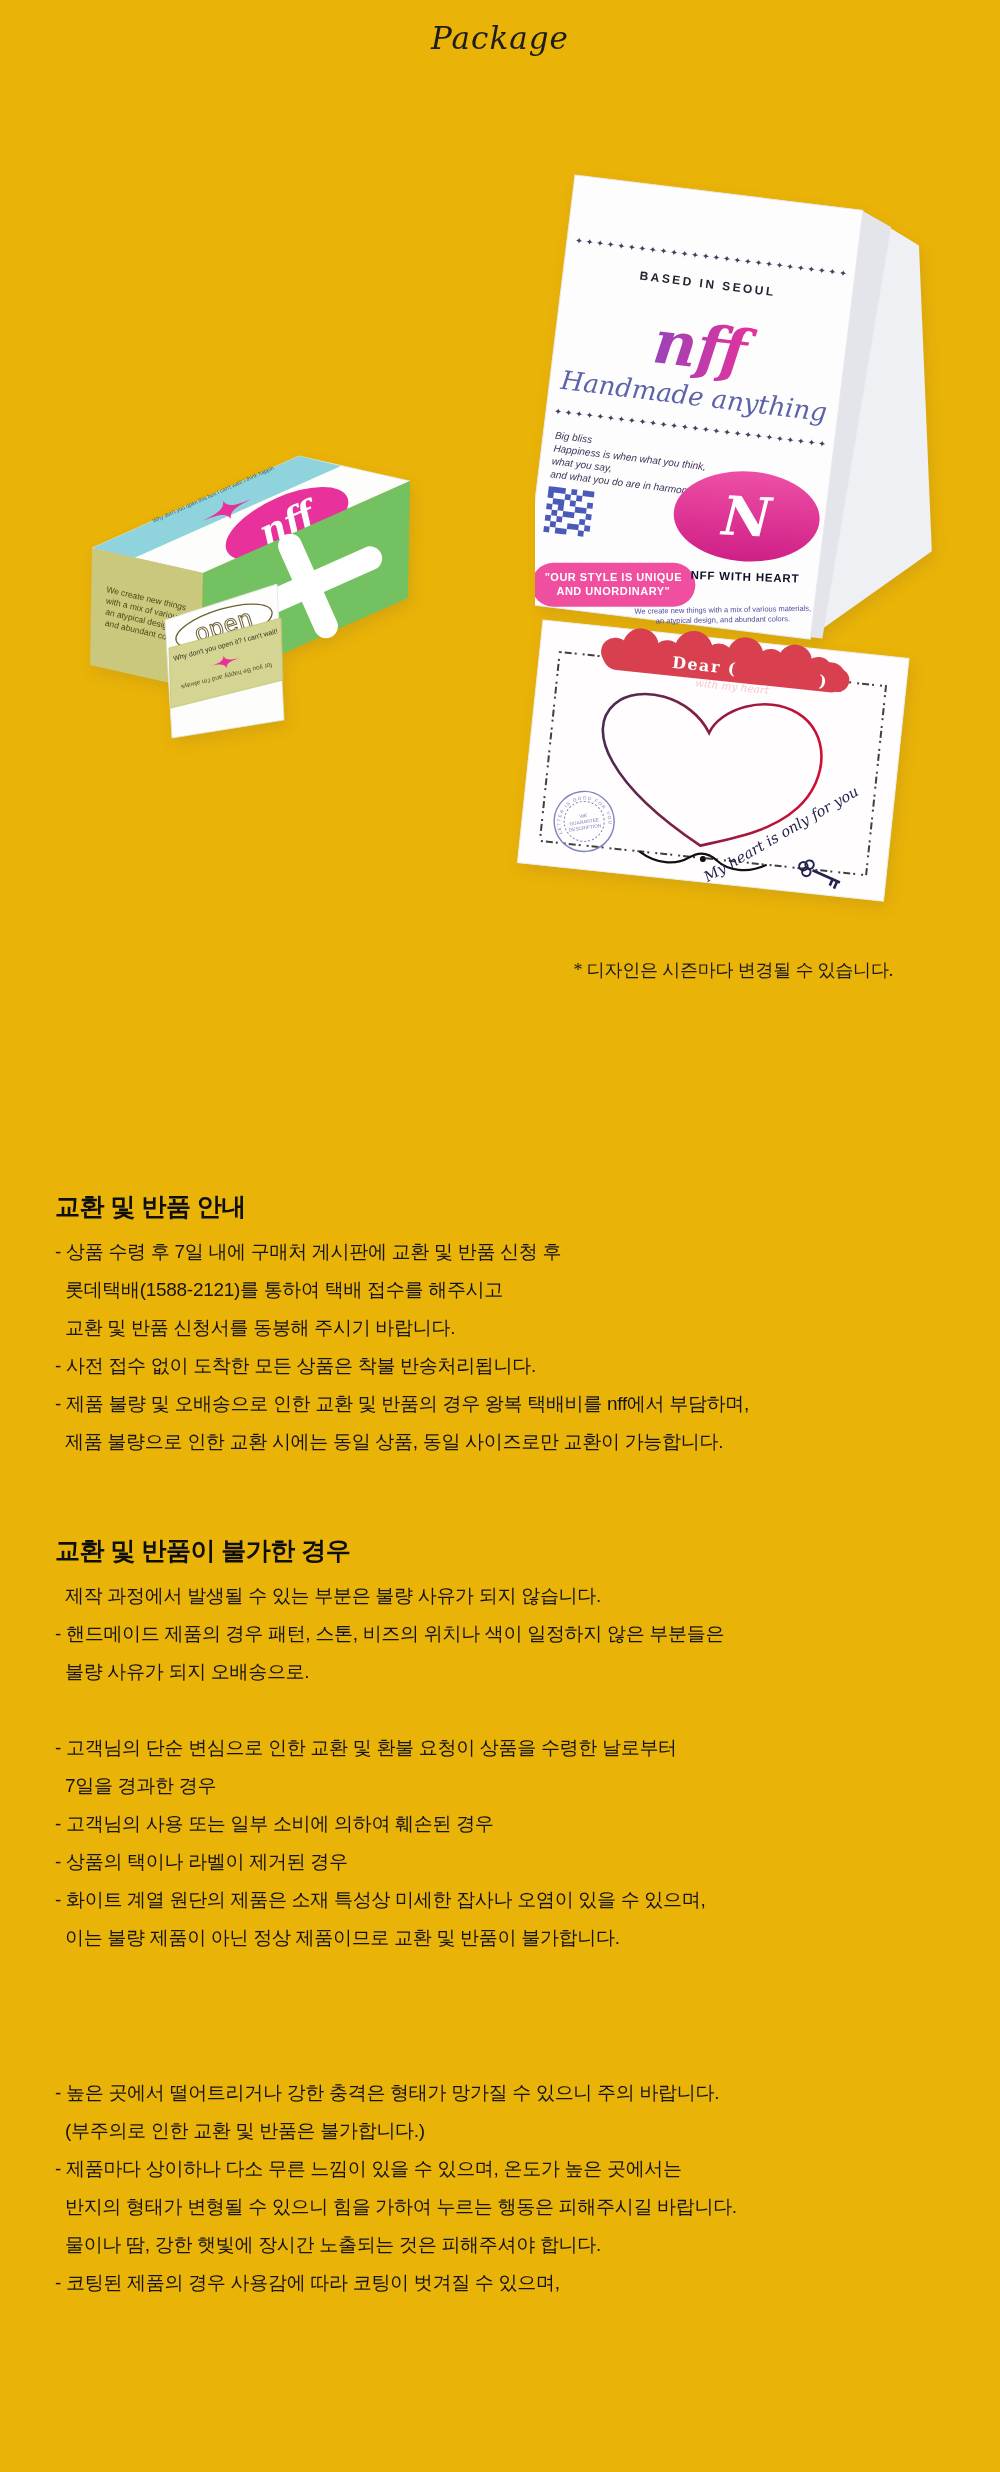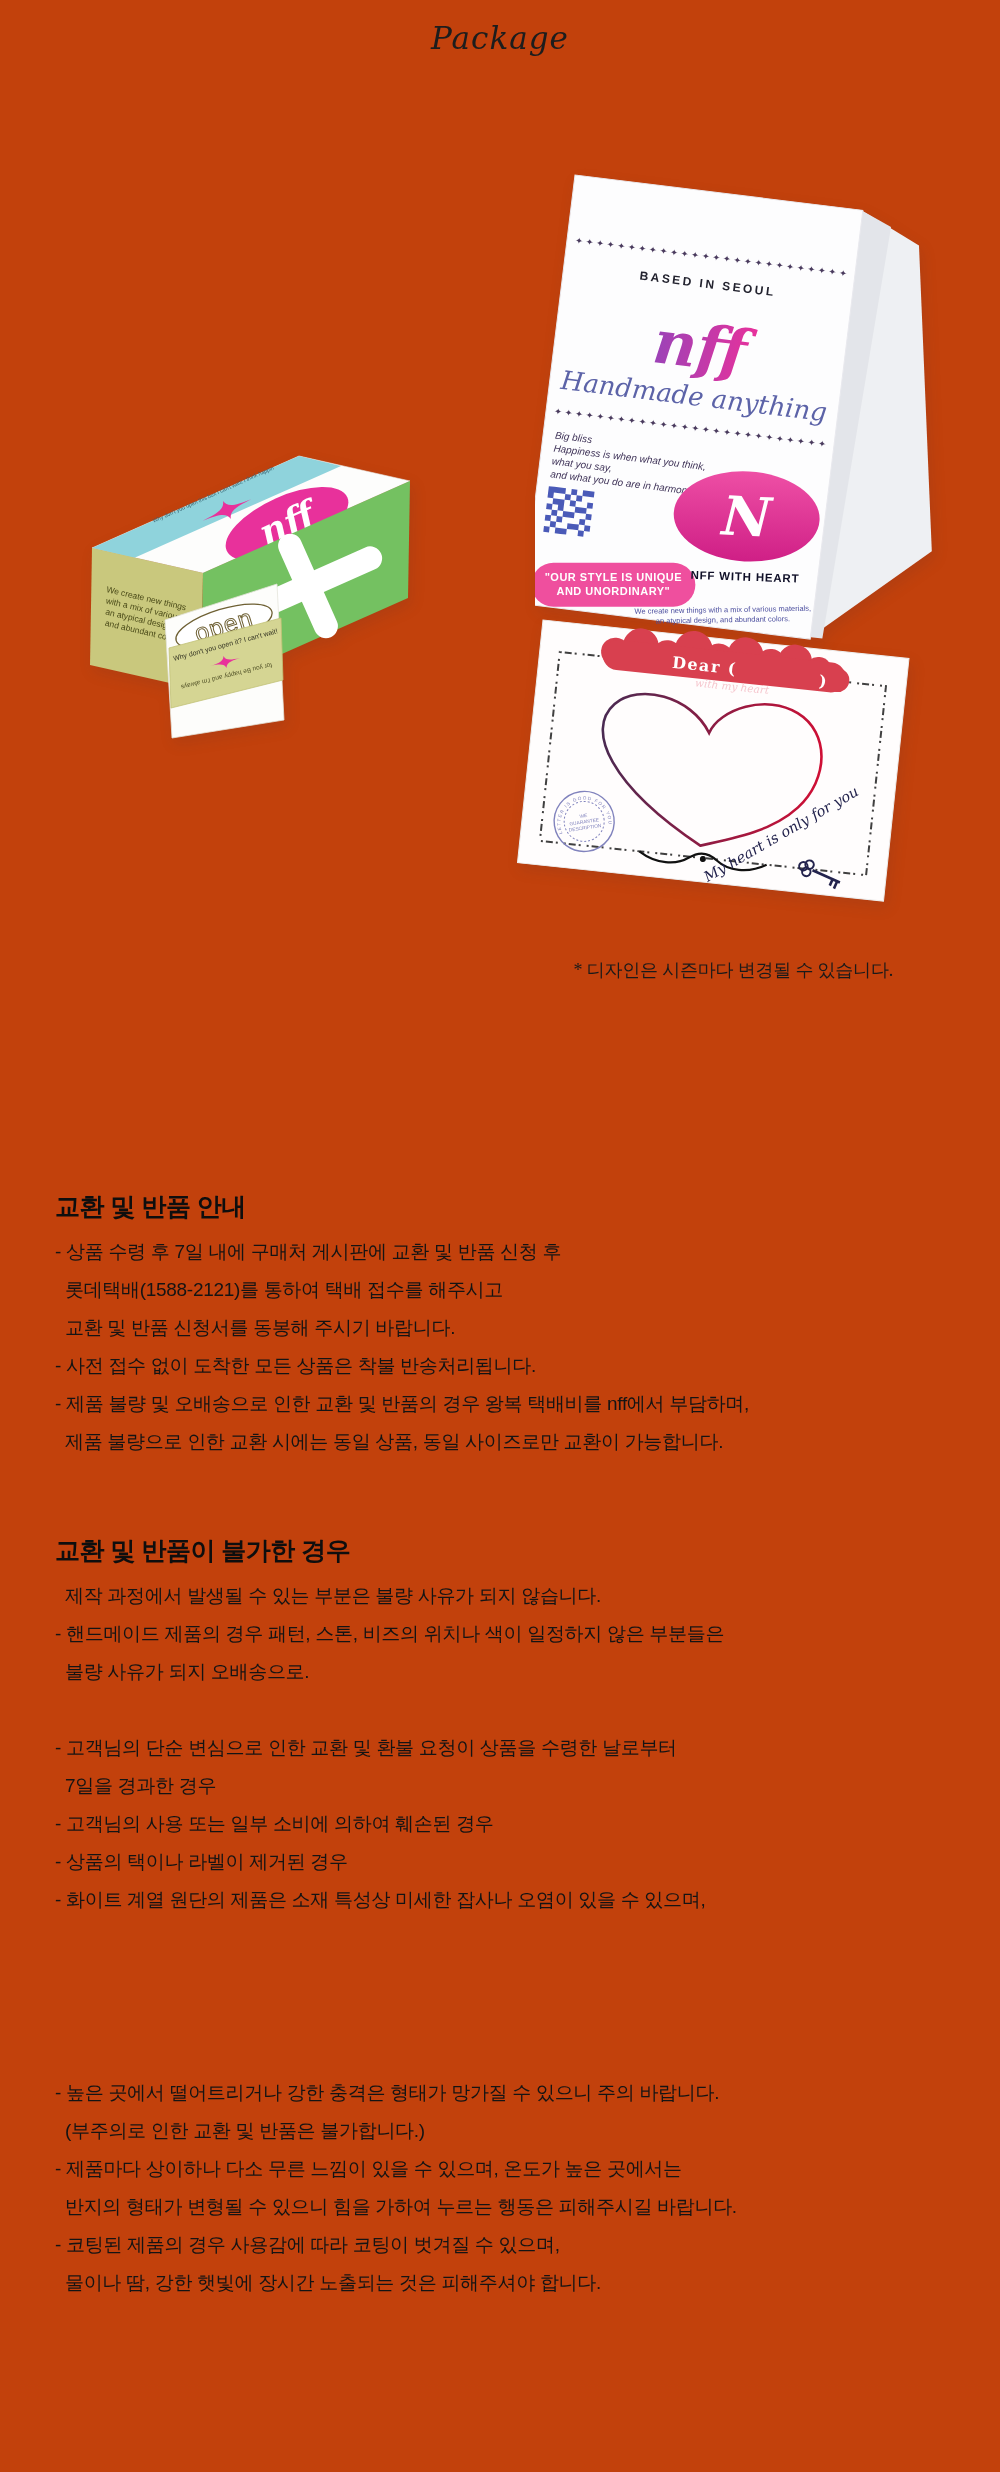--- a/index.html
+++ b/index.html
@@ -1,16 +1,16 @@
 <!DOCTYPE html>
 <html><head>
 <meta charset="utf-8">
 <style>
   html,body{margin:0;padding:0;background:#fff;}
-  .page{position:relative;width:1000px;height:2472px;background:#c2410c;overflow:hidden;
+  .page{position:relative;width:1000px;height:2472px;background:#eab308;overflow:hidden;
         font-family:"Liberation Sans","DejaVu Sans",sans-serif;color:#111;}
   .script-title{position:absolute;top:20px;left:0;width:1000px;text-align:center;
         font-family:"DejaVu Serif","Liberation Serif",serif;font-style:italic;
         font-size:31px;color:#1d1d1d;letter-spacing:1px;}
   .ph{position:absolute;filter:drop-shadow(3px 6px 7px rgba(40,40,60,0.10));}
   .design-note{position:absolute;top:958px;left:55px;width:838px;text-align:right;
         font-size:18px;color:#1a1a1a;letter-spacing:-0.2px;font-family:Liberation Serif, serif;}
   .sec{position:absolute;left:55px;width:890px;}
   .sec-title{font-size:25px;line-height:30px;font-weight:700;color:#0e0e0e;letter-spacing:-0.5px;}
   .sec-lines{margin-top:12px;}
@@ -187,27 +187,28 @@
     <div class="sec-lines">
       <div class="t-line">  제작 과정에서 발생될 수 있는 부분은 불량 사유가 되지 않습니다.</div>
       <div class="t-line">- 핸드메이드 제품의 경우 패턴, 스톤, 비즈의 위치나 색이 일정하지 않은 부분들은</div>
       <div class="t-line">  불량 사유가 되지 오배송으로.</div>
       <div class="t-line"></div>
       <div class="t-line">- 고객님의 단순 변심으로 인한 교환 및 환불 요청이 상품을 수령한 날로부터</div>
       <div class="t-line">  7일을 경과한 경우</div>
       <div class="t-line">- 고객님의 사용 또는 일부 소비에 의하여 훼손된 경우</div>
       <div class="t-line">- 상품의 택이나 라벨이 제거된 경우</div>
       <div class="t-line">- 화이트 계열 원단의 제품은 소재 특성상 미세한 잡사나 오염이 있을 수 있으며,</div>
+      <div class="t-line">  이는 불량 제품이 아닌 정상 제품이므로 교환 및 반품이 불가합니다.</div>
     </div>
   </div>
 
   <div class="sec" style="top:2062px">
     <div class="sec-lines">
       <div class="t-line">- 높은 곳에서 떨어트리거나 강한 충격은 형태가 망가질 수 있으니 주의 바랍니다.</div>
       <div class="t-line">  (부주의로 인한 교환 및 반품은 불가합니다.)</div>
       <div class="t-line">- 제품마다 상이하나 다소 무른 느낌이 있을 수 있으며, 온도가 높은 곳에서는</div>
       <div class="t-line">  반지의 형태가 변형될 수 있으니 힘을 가하여 누르는 행동은 피해주시길 바랍니다.</div>
+      <div class="t-line">  물이나 땀, 강한 햇빛에 장시간 노출되는 것은 피해주셔야 합니다.</div>
       <div class="t-line">- 코팅된 제품의 경우 사용감에 따라 코팅이 벗겨질 수 있으며,</div>
-      <div class="t-line">  물이나 땀, 강한 햇빛에 장시간 노출되는 것은 피해주셔야 합니다.</div>
     </div>
   </div>
 
 </div>
 
 </body></html>

